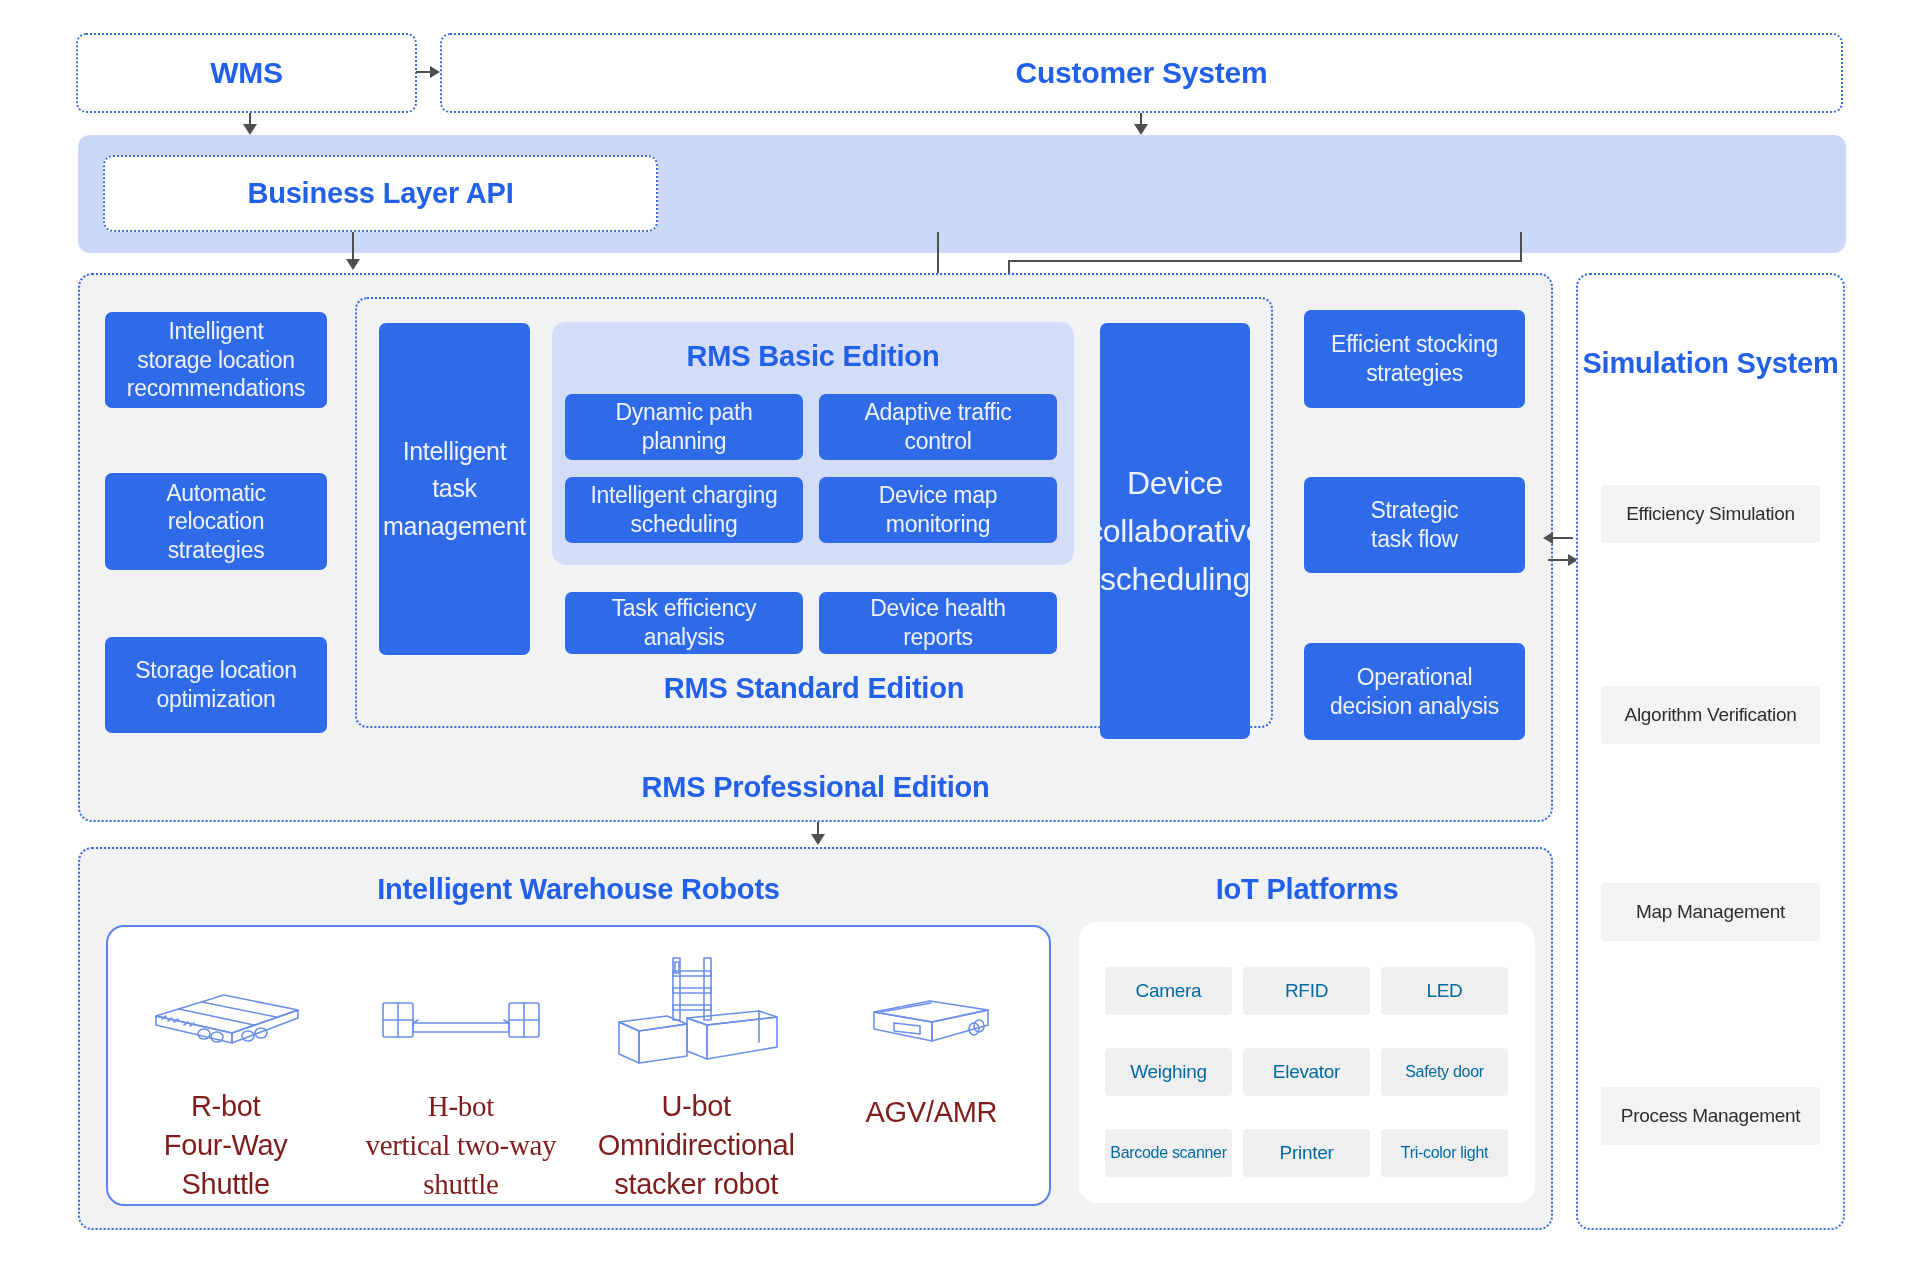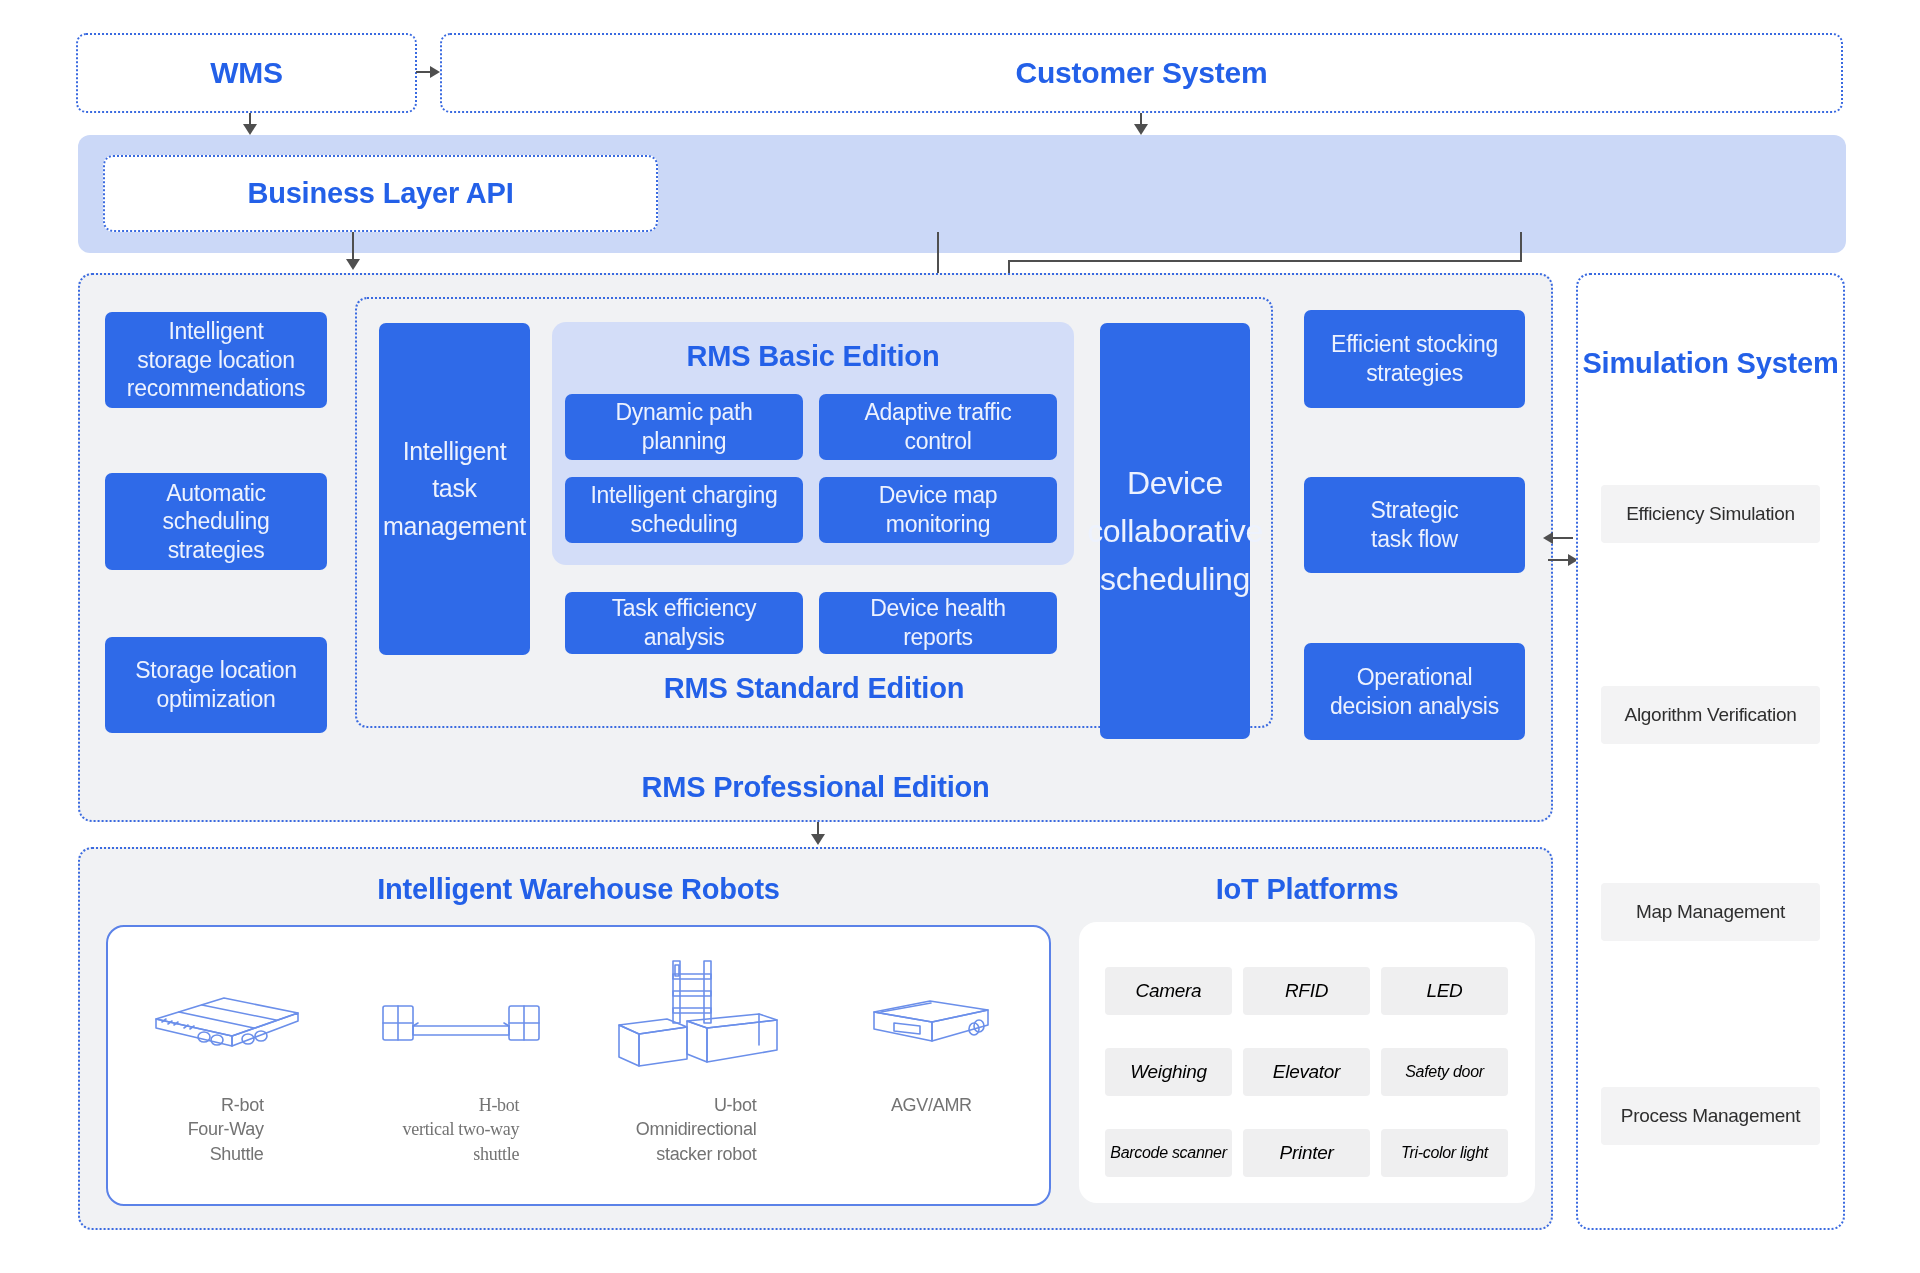--- a/index.html
+++ b/index.html
@@ -17,28 +17,28 @@
   html,body{margin:0;padding:0;background:#fff;}
   body{font-family:"Liberation Sans", sans-serif;}
   #stage{position:relative;width:1920px;height:1273px;background:#ffffff;overflow:hidden;}
   .abs{position:absolute;box-sizing:border-box;}
   .center{display:flex;align-items:center;justify-content:center;text-align:center;}
   .txt{white-space:pre-line;}
   .dotted{border:2px dotted var(--dot);border-radius:12px;background:#fff;}
   .dotted-sec{border:2px dotted var(--dot);border-radius:14px;background:var(--section);}
   .blue-title{color:var(--titleblue);font-weight:bold;letter-spacing:-0.2px;}
   .blue-box{background:var(--boxblue);border-radius:7px;color:#edf2fe;font-size:23px;line-height:1.24;letter-spacing:-0.3px;}
-  .chip{background:var(--chip);color:#000000;border-radius:4px;font-size:19px;letter-spacing:-0.3px;font-style:italic;}
+  .chip{background:var(--chip);color:#0369a1;border-radius:4px;font-size:19px;letter-spacing:-0.3px;}
   .chip.small{font-size:16px;}
   .sim-chip{background:var(--simchip);color:#2e2e2e;border-radius:4px;font-size:19px;letter-spacing:-0.3px;}
   .hline,.vline{background:var(--arrow);}
   .ah-down{width:0;height:0;border-left:7px solid transparent;border-right:7px solid transparent;border-top:11px solid var(--arrow);}
   .ah-right{width:0;height:0;border-top:6px solid transparent;border-bottom:6px solid transparent;border-left:10px solid var(--arrow);}
   .ah-left{width:0;height:0;border-top:6px solid transparent;border-bottom:6px solid transparent;border-right:10px solid var(--arrow);}
-  .robot-label{color:#737373;font-size:18px;line-height:1.35;letter-spacing:-0.3px;text-align:right;white-space:pre-line;}
+  .robot-label{color:#7f1d1d;font-size:29px;line-height:1.35;letter-spacing:-0.3px;text-align:center;white-space:pre-line;}
   .robot-svg{stroke:var(--robot);fill:none;stroke-width:1.6;stroke-linejoin:round;stroke-linecap:round;}
   .robots-panel{background:#fff;border:2px solid #5b82e8;border-radius:18px;}
   .iot-panel{background:#fff;border-radius:18px;}
 </style>
 </head>
 <body>
 
 <div id="stage">
 
   <div class="abs dotted center" style="left:76px;top:33px;width:341px;height:80px;border-radius:10px;">
@@ -73,21 +73,21 @@
   <div class="abs hline" style="left:1008px;top:260px;width:514px;height:2px;"></div>
   <div class="abs vline" style="left:1008px;top:262px;width:2px;height:48px;"></div>
   <div class="abs ah-down" style="left:1002px;top:309px;"></div>
 
   <div class="abs dotted-sec" style="left:78px;top:273px;width:1475px;height:549px;"></div>
 
   <div class="abs blue-box center txt" style="left:105px;top:312px;width:222px;height:96px;">Intelligent
 storage location
 recommendations</div>
   <div class="abs blue-box center txt" style="left:105px;top:473px;width:222px;height:97px;">Automatic
-scheduling
+relocation
 strategies</div>
   <div class="abs blue-box center txt" style="left:105px;top:637px;width:222px;height:96px;">Storage location
 optimization</div>
 
   <div class="abs blue-box center txt" style="left:1304px;top:310px;width:221px;height:98px;">Efficient stocking
 strategies</div>
   <div class="abs blue-box center txt" style="left:1304px;top:477px;width:221px;height:96px;">Strategic
 task flow</div>
   <div class="abs blue-box center txt" style="left:1304px;top:643px;width:221px;height:97px;">Operational
 decision analysis</div>

